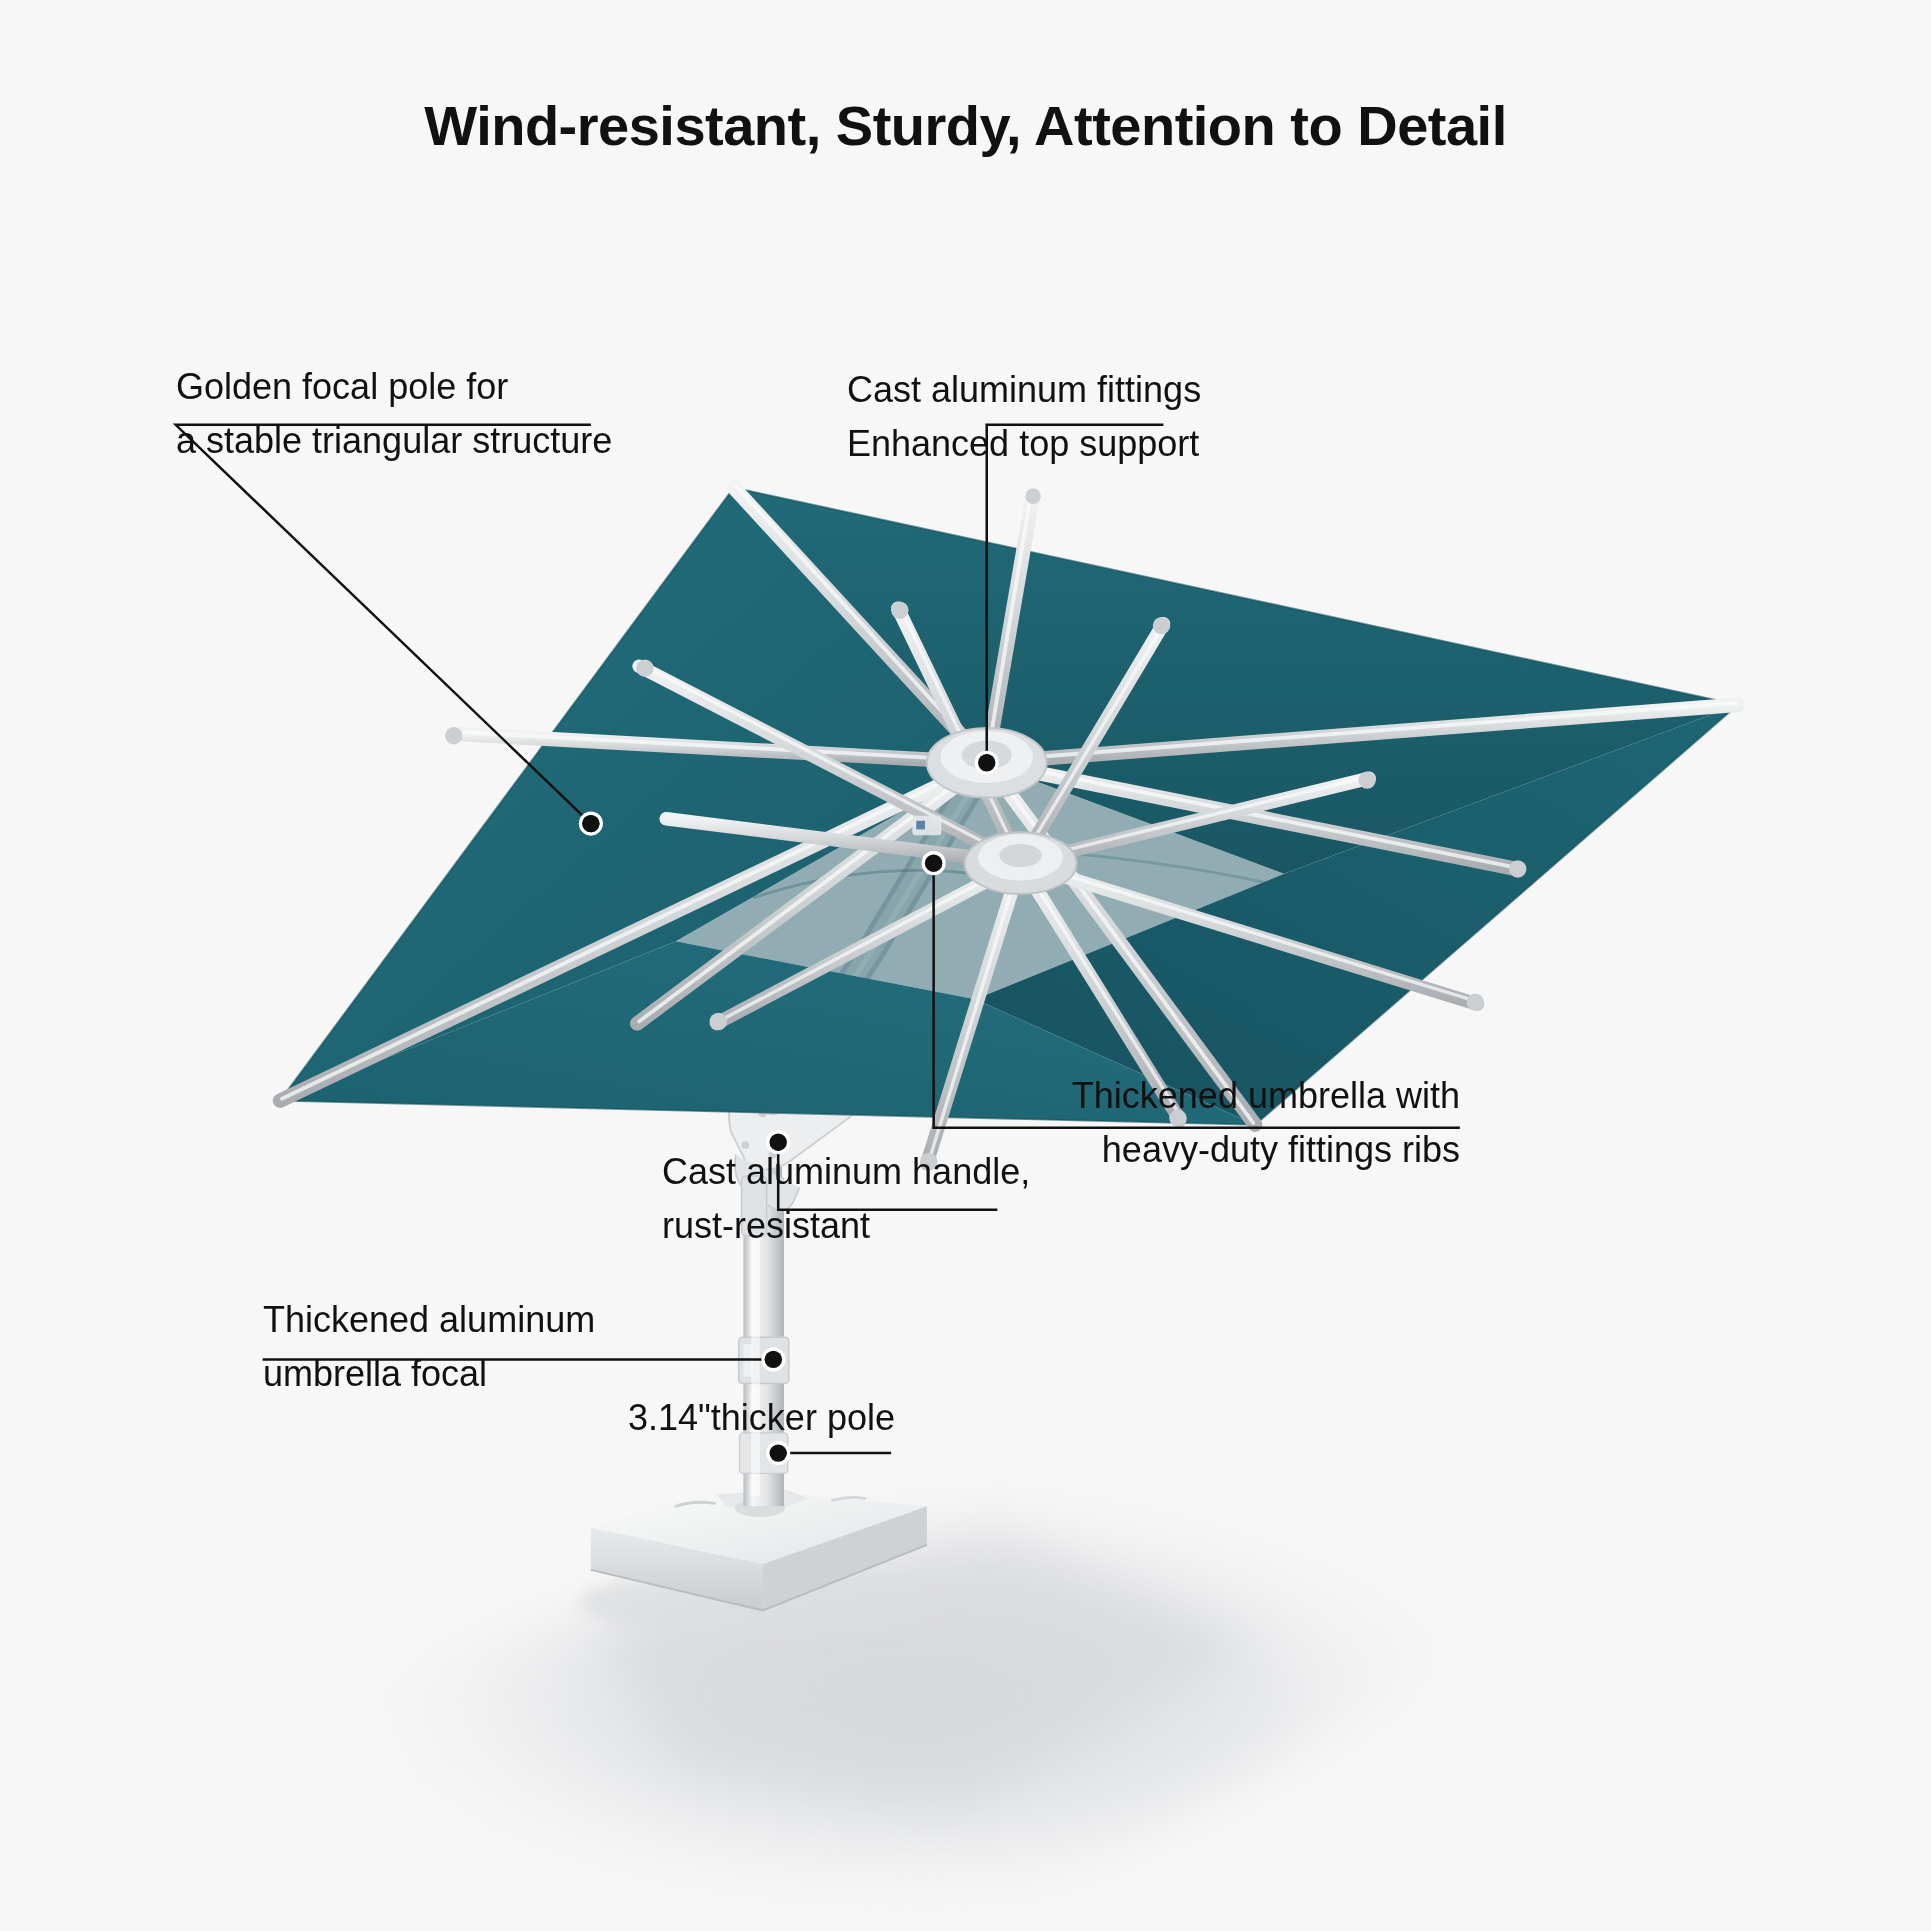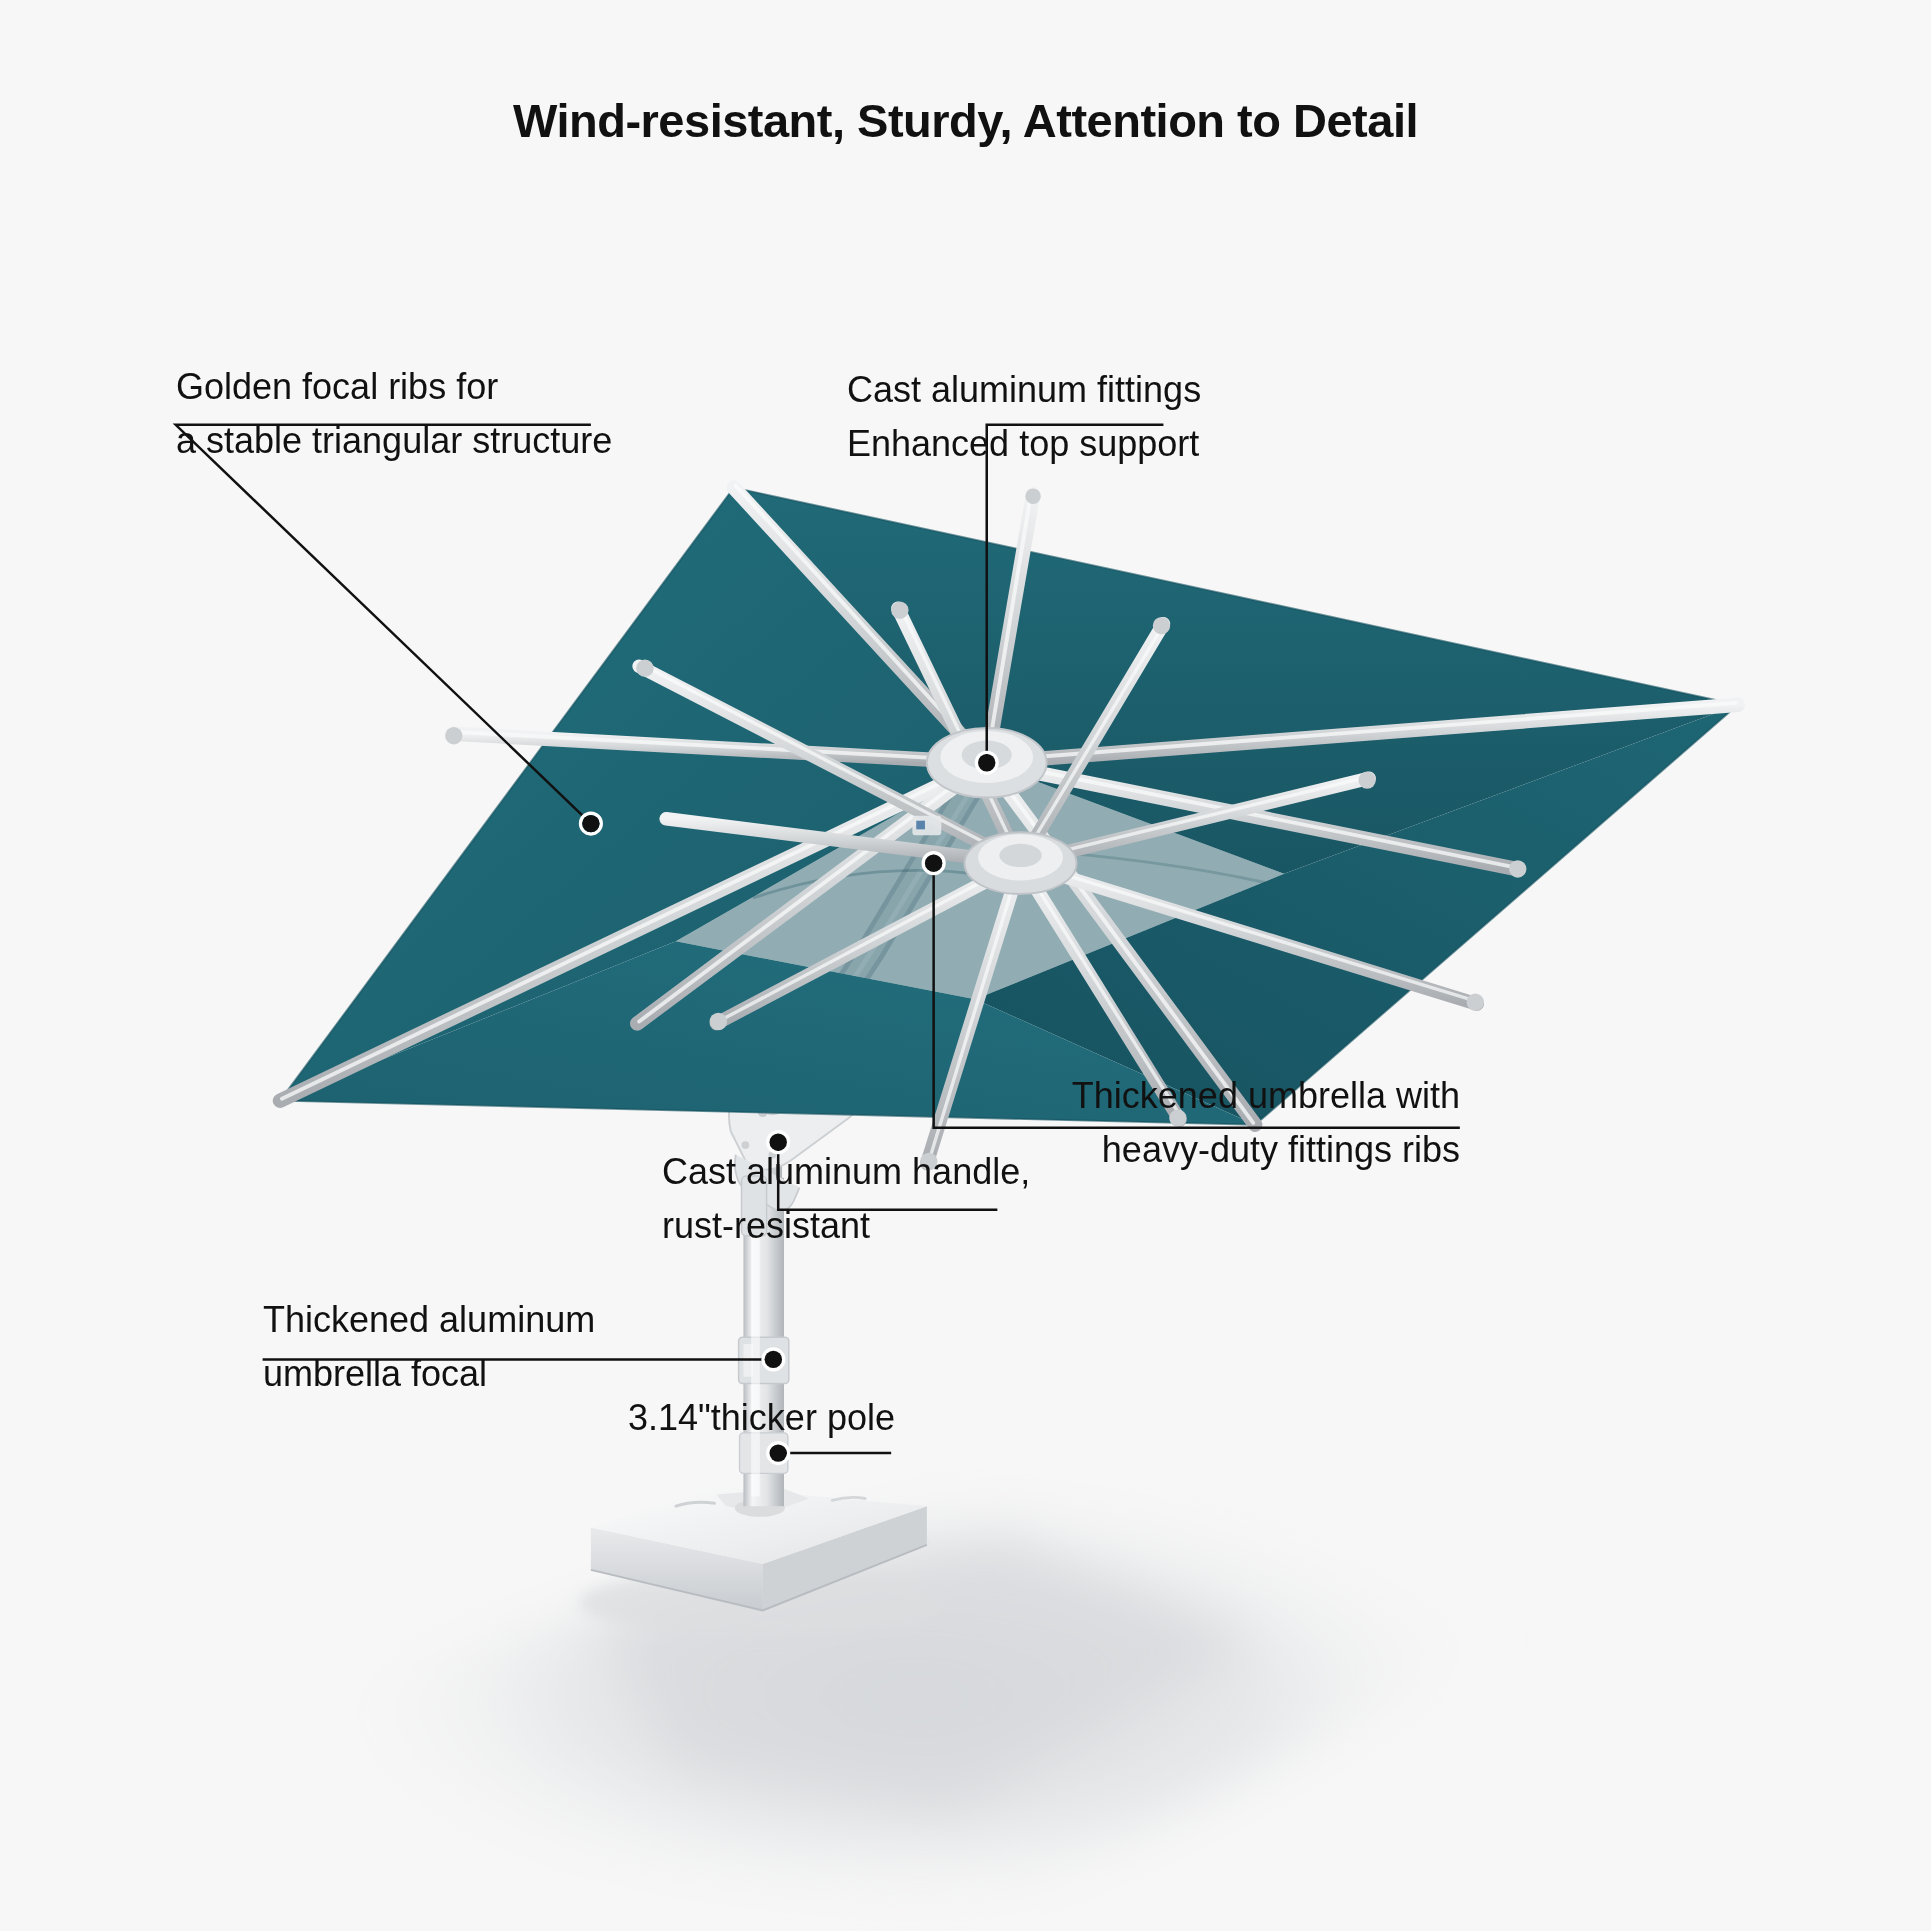--- a/index.html
+++ b/index.html
@@ -17,21 +17,21 @@
     -webkit-font-smoothing: antialiased;
   }
 
   
   #page-title {
     position: absolute;
     left: 0;
     top: 93px;
     width: 1931px;
     text-align: center;
-    font-size: 47px;
+    font-size: 56px;
     font-weight: bold;
     color: #111111;
     letter-spacing: -0.5px;
     white-space: nowrap;
   }
 
   
   #product {
     position: absolute;
     left: 0;
@@ -290,21 +290,21 @@
       <polyline points="801,1408 272,1408" fill="none" stroke="#111111" stroke-width="2.6" stroke-linejoin="miter" stroke-linecap="butt"></polyline>
       <circle cx="801" cy="1408" r="10.75" fill="none" stroke="#ffffff" stroke-width="3.5"></circle>
       <circle cx="801" cy="1408" r="9" fill="#111111"></circle>
       <polyline points="923,1505 806,1505" fill="none" stroke="#111111" stroke-width="2.6" stroke-linejoin="miter" stroke-linecap="butt"></polyline>
       <circle cx="806" cy="1505" r="10.75" fill="none" stroke="#ffffff" stroke-width="3.5"></circle>
       <circle cx="806" cy="1505" r="9" fill="#111111"></circle>
     </svg>
 
   <div id="callouts">
       <div class="callout align-left" style="left: 176px; top: 369px;">
-        <div class="cl-line1">Golden focal ribs for</div>
+        <div class="cl-line1">Golden focal pole for</div>
         <div class="cl-gap"></div>
         <div class="cl-line2">a stable triangular structure</div>
       </div>
       <div class="callout align-left" style="left: 847px; top: 372px;">
         <div class="cl-line1">Cast aluminum fittings</div>
         <div class="cl-gap"></div>
         <div class="cl-line2">Enhanced top support</div>
       </div>
       <div class="callout align-right" style="right: 471px; top: 1078px;">
         <div class="cl-line1">Thickened umbrella with</div>

